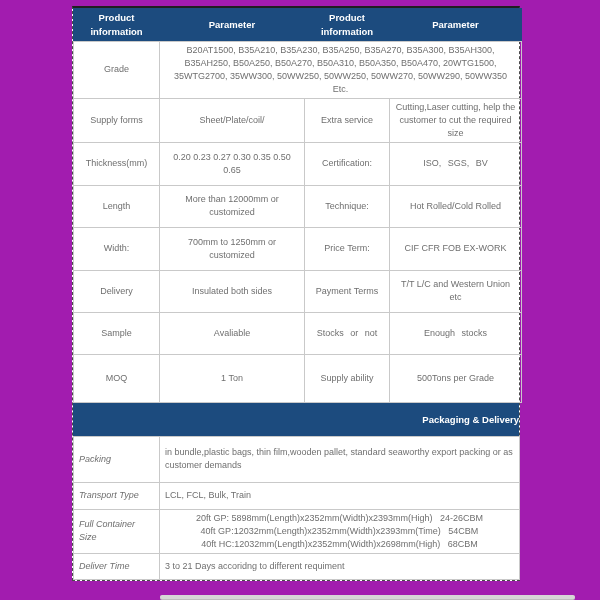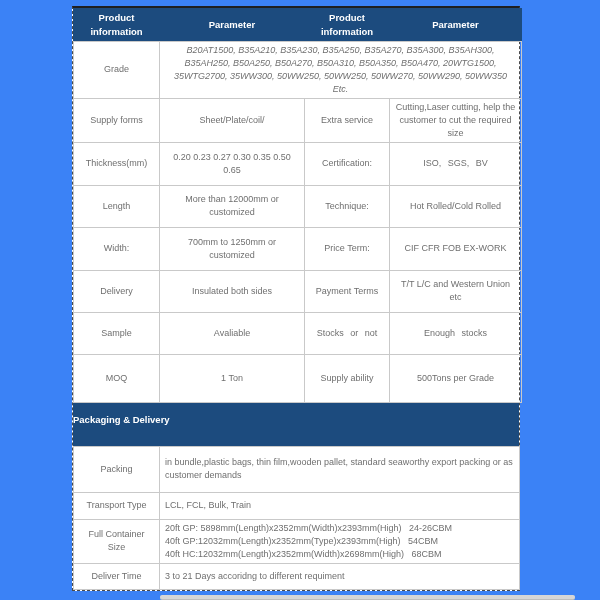--- a/index.html
+++ b/index.html
@@ -5,21 +5,21 @@
   html, body {
     margin: 0;
     padding: 0;
     background: #ffffff;
     font-family: "Liberation Sans", sans-serif;
   }
   .page {
     position: relative;
     width: 600px;
     height: 600px;
-    background: #3b82f6;
+    background: #a21caf;
     overflow: hidden;
   }
   .spec-wrap {
     position: absolute;
     left: 72px;
     top: 6px;
     width: 448px;
     border: 1px dashed #4a4a4a;
     border-top: 2px solid #1f1f1f;
     background: #ffffff;
@@ -43,37 +43,37 @@
   }
   table.spec tr.head td {
     background: #1c4b7e;
     color: #ffffff;
     font-weight: bold;
     font-size: 9.5px;
     border: 1px solid #1c4b7e;
     border-bottom: 1px solid #c9c9c9;
   }
   .wide-sp { word-spacing: 4px; }
-  .grade-text { font-size: 8.5px; line-height: 1.5; font-style: italic; }
+  .grade-text { font-size: 8.5px; line-height: 1.5; }
   .section-bar {
     background: #1c4b7e;
     color: #ffffff;
     font-weight: bold;
     font-size: 9.5px;
-    text-align: left;
-    height: 43px;
+    text-align: right;
+    height: 33px;
     line-height: 33px;
   }
   table.pack td {
     text-align: left;
   }
   table.pack td.lbl {
-    text-align: center;
+    font-style: italic;
   }
-  .pre-line { white-space: pre-wrap; display: block; }
+  .pre-line { white-space: pre-wrap; display: block; text-align: center; }
   .scrollbar {
     position: absolute;
     left: 160px;
     top: 595px;
     width: 415px;
     height: 4px;
     background: #d6d6d6;
     border-radius: 2px;
     box-shadow: 0 1px 0 #bdbdbd;
   }
@@ -160,21 +160,21 @@
         <td>in bundle,plastic bags, thin film,wooden pallet, standard seaworthy export packing or as customer demands</td>
       </tr>
       <tr style="height:27px">
         <td class="lbl">Transport Type</td>
         <td>LCL, FCL, Bulk, Train</td>
       </tr>
       <tr style="height:42px">
         <td class="lbl">Full Container Size</td>
         <td>
           <span class="pre-line">20ft GP: 5898mm(Length)x2352mm(Width)x2393mm(High)   24-26CBM</span>
-          <span class="pre-line">40ft GP:12032mm(Length)x2352mm(Type)x2393mm(High)   54CBM</span>
+          <span class="pre-line">40ft GP:12032mm(Length)x2352mm(Width)x2393mm(Time)   54CBM</span>
           <span class="pre-line">40ft HC:12032mm(Length)x2352mm(Width)x2698mm(High)   68CBM</span>
         </td>
       </tr>
       <tr style="height:26px">
         <td class="lbl">Deliver Time</td>
         <td>3 to 21 Days accoridng to different requiment</td>
       </tr>
     </tbody>
       </table>
 

